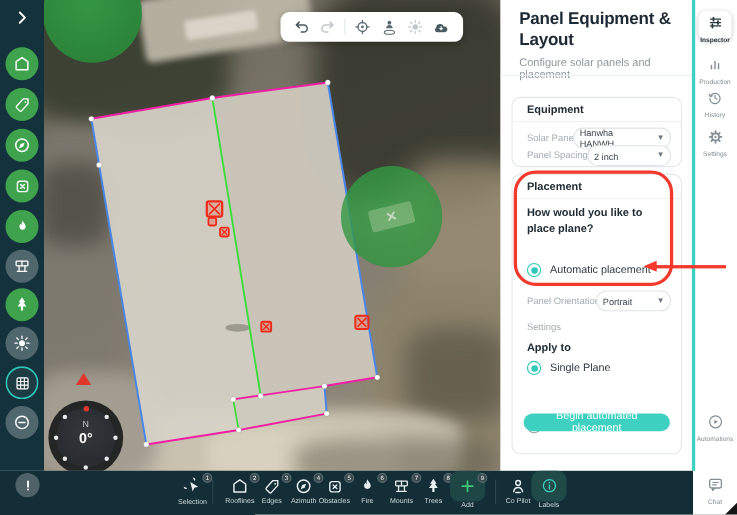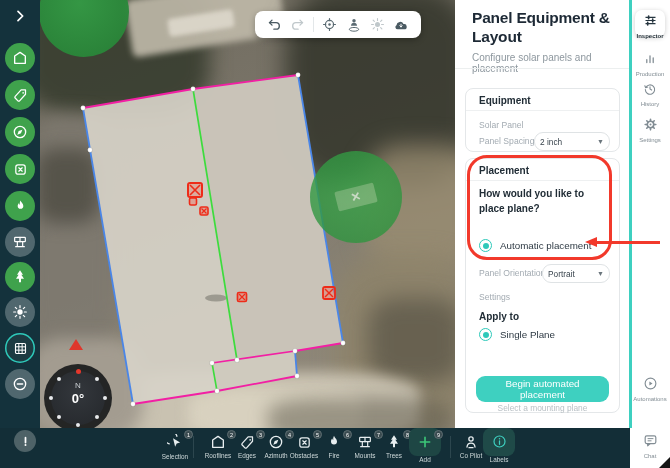--- a/index.html
+++ b/index.html
@@ -56,21 +56,21 @@
   .flabel{position:absolute;font-size:8.6px;color:#a3abb2;}
   .select{position:absolute;height:19px;border:1px solid #dfe3e5;border-radius:9px;background:#fff;
     font-size:8.3px;color:#39444d;display:flex;align-items:center;padding:0 5px;}
   .select .caret{margin-left:auto;color:#6a757c;font-size:7px;}
   .q{position:absolute;font-size:10px;font-weight:bold;color:#212d36;line-height:1.5;}
   .radio-row{position:absolute;display:flex;align-items:center;gap:8px;}
   .radio{width:13px;height:13px;border-radius:50%;border:1.5px solid #9aa4ab;background:#fff;flex:0 0 auto;}
   .radio.sel{border-color:#2ec9ba;display:flex;align-items:center;justify-content:center;}
   .radio.sel::after{content:"";width:6px;height:6px;border-radius:50%;background:#2ec9ba;}
   .radio-label{font-size:9.8px;color:#2e3a44;}
-  .cta{position:absolute;left:10px;top:217px;width:133px;height:26px;background:#3ed0c0;border:none;
+  .cta{position:absolute;left:10px;top:217px;width:133px;height:16px;background:#3ed0c0;border:none;
     border-radius:9px;color:#fff;font-size:9.8px;display:flex;align-items:center;justify-content:center;}
   .cta-hint{position:absolute;left:0;top:244px;width:100%;text-align:center;font-size:8.4px;color:#b9c0c5;}
 
   
   .ann-oval{left:467px;top:155px;width:145px;height:105px;border:3.2px solid #f2392b;border-radius:20px;z-index:30;pointer-events:none;}
   .ann-arrow-line{left:596px;top:241px;width:64px;height:3px;background:#f2392b;z-index:30;}
   .ann-arrow-head{left:585px;top:237px;width:0;height:0;border-right:12px solid #f2392b;
     border-top:5.5px solid transparent;border-bottom:5.5px solid transparent;z-index:30;}
 
   
@@ -396,20 +396,24 @@
 
   <div class="abs right-panel">
     <div class="abs rp-title">Panel Equipment &amp; Layout</div>
     <div class="abs rp-sub">Configure solar panels and placement</div>
     <div class="abs rp-hr"></div>
 
     <div class="card" style="top:88px;height:64px;">
       <div class="card-h">Equipment</div>
       <div class="card-hr"></div>
       <div class="flabel" style="left:13px;top:31px;">Solar Panel</div>
+      <div class="select" style="left:55px;top:27px;width:89px;">
+        <span>Hanwha HANWH...</span>
+        <span class="caret">▼</span>
+      </div>
       <div class="flabel" style="left:13px;top:47px;">Panel Spacing</div>
       <div class="select" style="left:68px;top:43px;width:76px;">
         <span>2 inch</span>
         <span class="caret">▼</span>
       </div>
     </div>
 
     <div class="card" style="top:158px;height:255px;">
       <div class="card-h">Placement</div>
       <div class="card-hr"></div>
@@ -427,21 +431,20 @@
       <div class="q" style="left:13px;top:150px;">Apply to</div>
       <div class="radio-row" style="left:13px;top:169px;">
         <div class="radio sel"></div>
         <div class="radio-label">Single Plane</div>
       </div>
       <div class="radio-row" style="left:13px;top:191px;margin-top:31px;">
         <div class="radio"></div>
         <div class="radio-label">All Planes</div>
       </div>
       <button class="cta">Begin automated placement</button>
-      <div class="cta-hint">Select a mounting plane</div>
     </div>
   </div>
 
   <div class="abs ann-oval"></div>
   <div class="abs ann-arrow-line"></div>
   <div class="abs ann-arrow-head"></div>
 
   <div class="abs right-sidebar">
     <div class="rs-active-card"></div>
     <div class="rs-item active" style="top:13px;">

